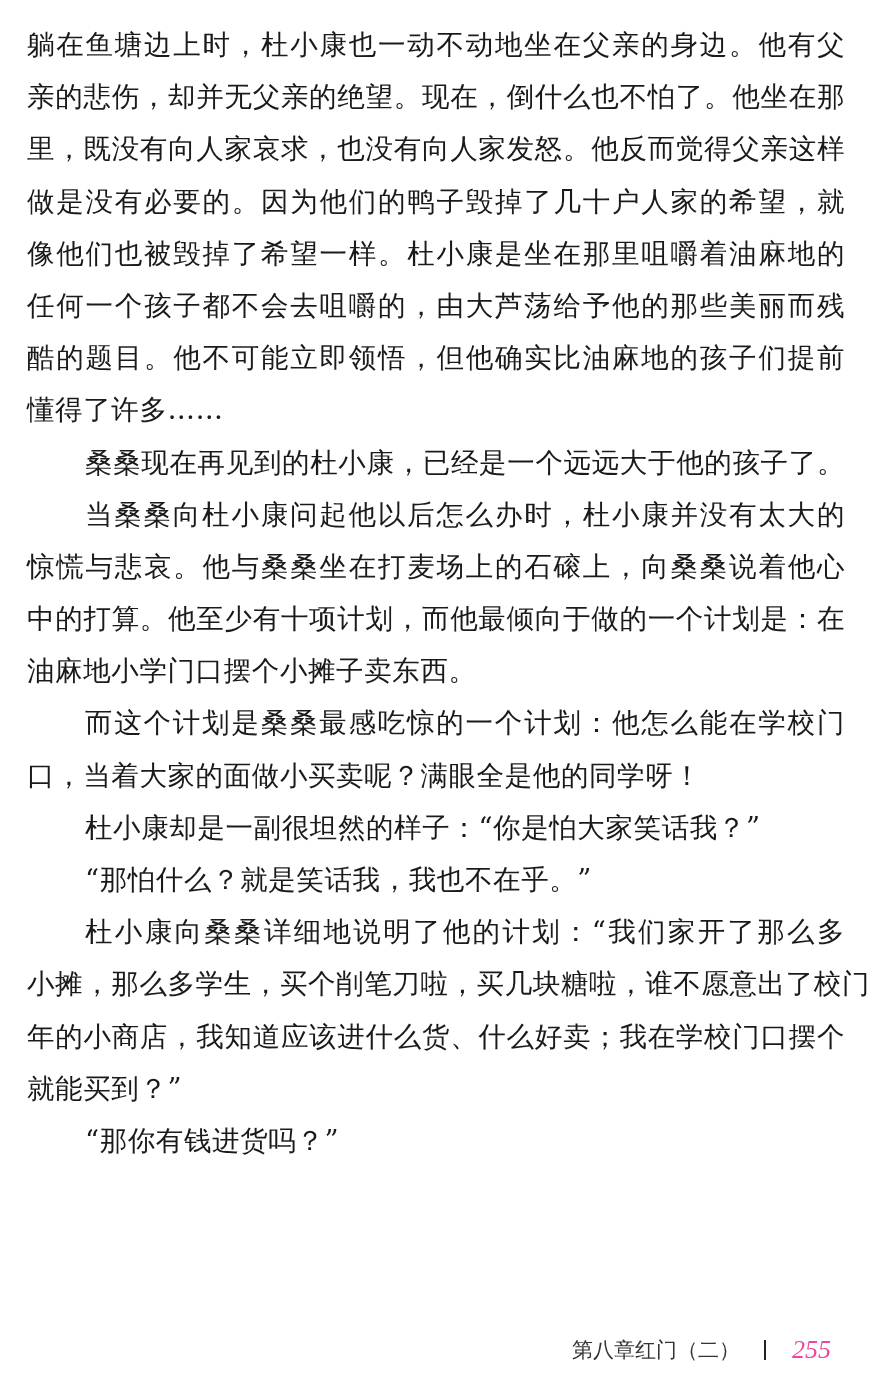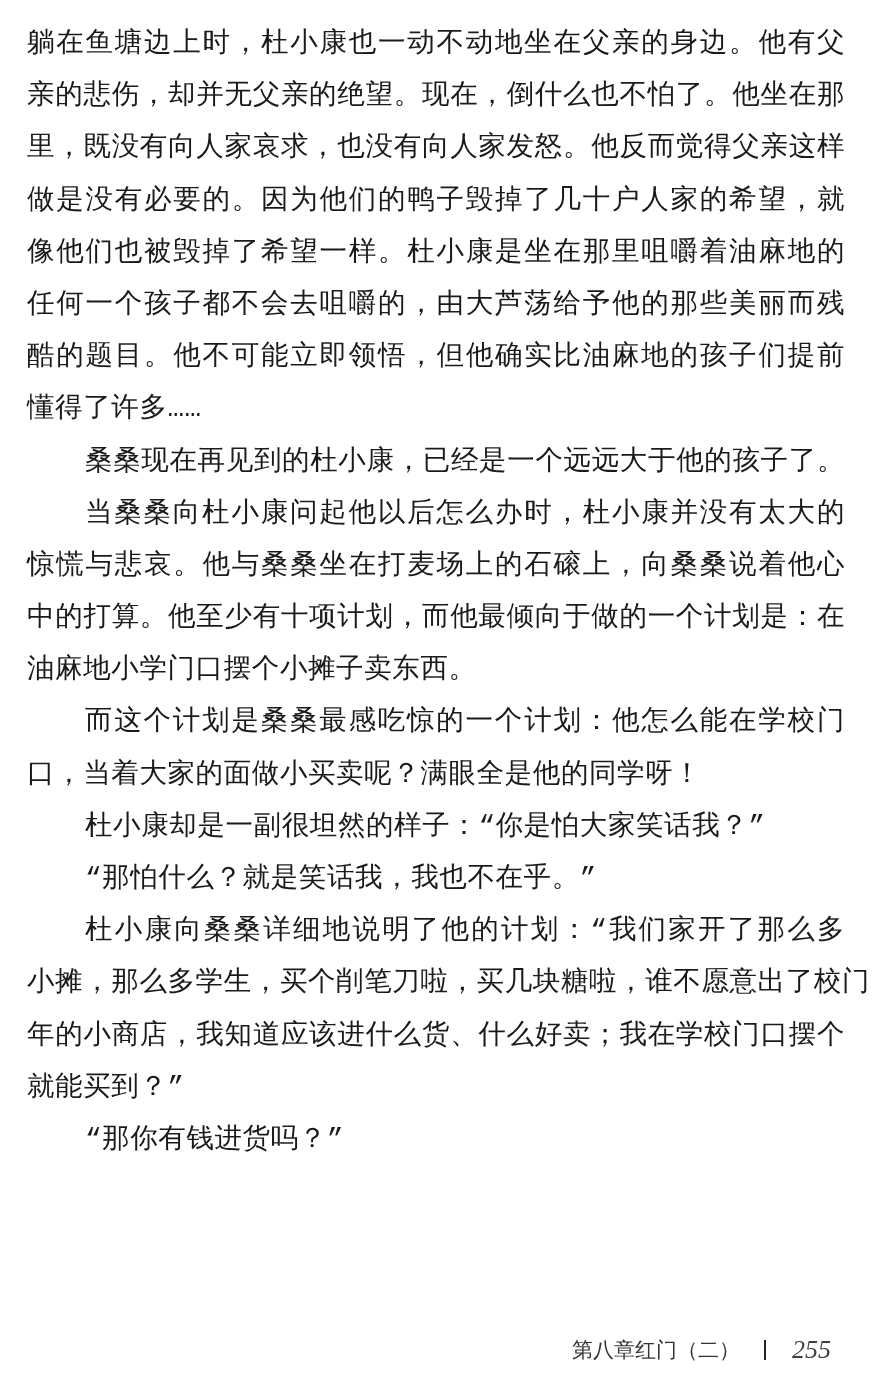--- a/index.html
+++ b/index.html
@@ -2,40 +2,40 @@
 <html><head>
 <meta charset="utf-8">
 <style>
   html, body { margin: 0; padding: 0; background: #ffffff; }
   body {
     width: 872px; height: 1391px; position: relative; overflow: hidden;
     font-family: "DejaVu Serif", "Liberation Serif", serif;
     color: #1a1a1a;
   }
   .page-body {
-    position: absolute; left: 27px; top: 18px; width: 818px; font-family: Liberation Mono, monospace;
+    position: absolute; left: 27px; top: 18px; width: 818px;
   }
   .line {
     height: 52.2px; line-height: 52.2px;
     font-size: 27.5px; white-space: nowrap; letter-spacing: 0.6px;
     text-align: justify; text-align-last: justify;
   }
   .line.last { text-align-last: left; }
   .line.indent { padding-left: 58px; }
   .footer {
     position: absolute; top: 1332px; left: 572px; height: 36px;
     display: flex; align-items: center; font-size: 21px; color: #333;
   }
   .footer .chapter { }
   .footer .sep {
     width: 2px; height: 20px; background: #222; margin: 0 26px 0 24px;
   }
   .footer .page-num {
     font-family: "Liberation Serif", serif; font-style: italic;
-    font-size: 26px; color: #404040;
+    font-size: 26px; color: #ec4899;
   }
 </style>
 </head>
 <body>
 
 <div class="page-body">
   <div class="line">躺在鱼塘边上时，杜小康也一动不动地坐在父亲的身边。他有父</div>
   <div class="line">亲的悲伤，却并无父亲的绝望。现在，倒什么也不怕了。他坐在那</div>
   <div class="line">里，既没有向人家哀求，也没有向人家发怒。他反而觉得父亲这样</div>
   <div class="line">做是没有必要的。因为他们的鸭子毁掉了几十户人家的希望，就</div>

